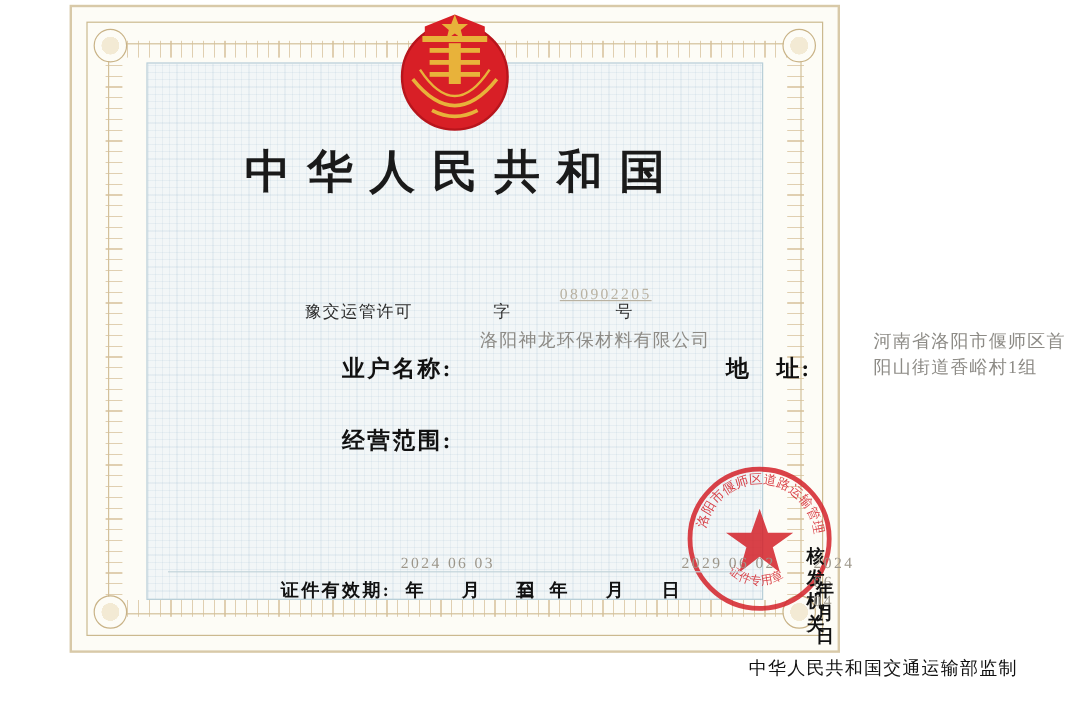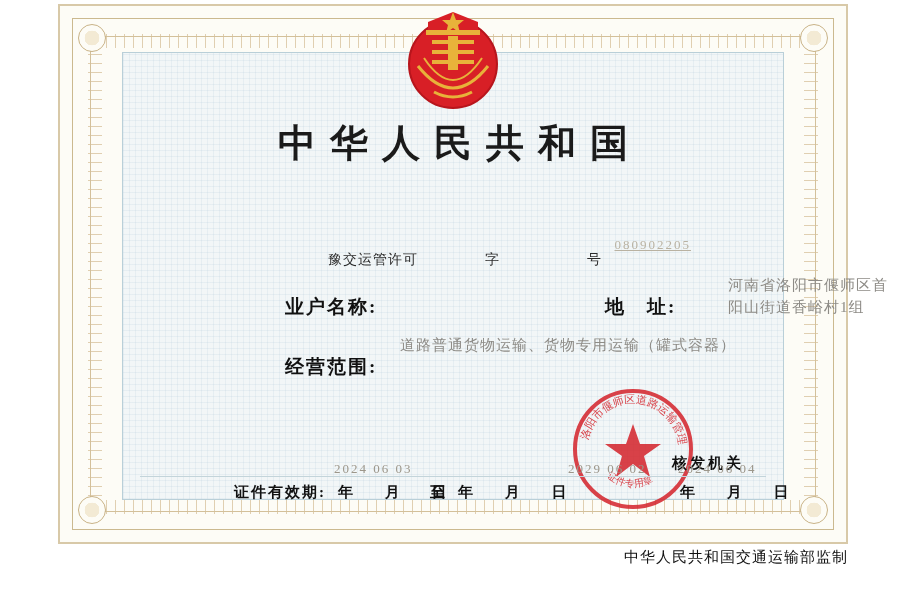--- a/index.html
+++ b/index.html
@@ -6,21 +6,21 @@
   body{
     width:900px;height:600px;overflow:hidden;
     background:#ffffff;
     font-family:"Liberation Serif", serif;
   }
   .page{
     position:relative;width:900px;height:600px;
   }
   
   .cert{
-    position:absolute;left:58px;top:4px;width:790px;height:540px;
+    position:absolute;left:58px;top:4px;width:642px;height:540px;
     background:#fdfcf6;
     border:2px solid #d8c9a8;
     box-sizing:border-box;
   }
   .cert-inner-border{
     position:absolute;left:12px;top:12px;right:12px;bottom:12px;
     border:1px solid #cbb98f;
     box-sizing:border-box;
   }
   
@@ -180,26 +180,26 @@
     <div class="serial-light">080902205</div>
     <div class="serial">
       <span>豫交运管许可</span>
       <span class="sp"></span>
       <span>字</span>
       <span class="sp2"></span>
       <span>号</span>
     </div>
 
     <div class="lbl lbl-name">业户名称:</div>
+    <div class="val val-name">洛阳神龙环保材料有限公司</div>
 
     <div class="lbl lbl-addr">地　址:</div>
     <div class="val val-addr">河南省洛阳市偃师区首阳山街道香峪村1组</div>
 
     <div class="lbl lbl-scope">经营范围:</div>
-    <div class="val val-scope">道路普通货物运输、货物专用运输（罐式容器）</div>
 
     <div class="seal">
       <svg viewBox="0 0 130 130" width="130" height="130">
         <circle cx="65" cy="65" r="58" fill="none" stroke="#d4222a" stroke-width="4"></circle>
         <polygon points="65,40 72,60 93,60 76,72 82,93 65,80 48,93 54,72 37,60 58,60" fill="#d4222a"></polygon>
         <path id="sealArc" d="M65,65 m-46,0 a46,46 0 1,1 92,0" fill="none"></path>
         <text font-size="11" fill="#d4222a" font-family="'DejaVu Serif',serif">
           <textPath href="#sealArc" startOffset="6%">洛阳市偃师区道路运输管理局</textPath>
         </text>
         <path id="sealArc2" d="M65,65 m-38,0 a38,38 0 1,0 76,0" fill="none"></path>

